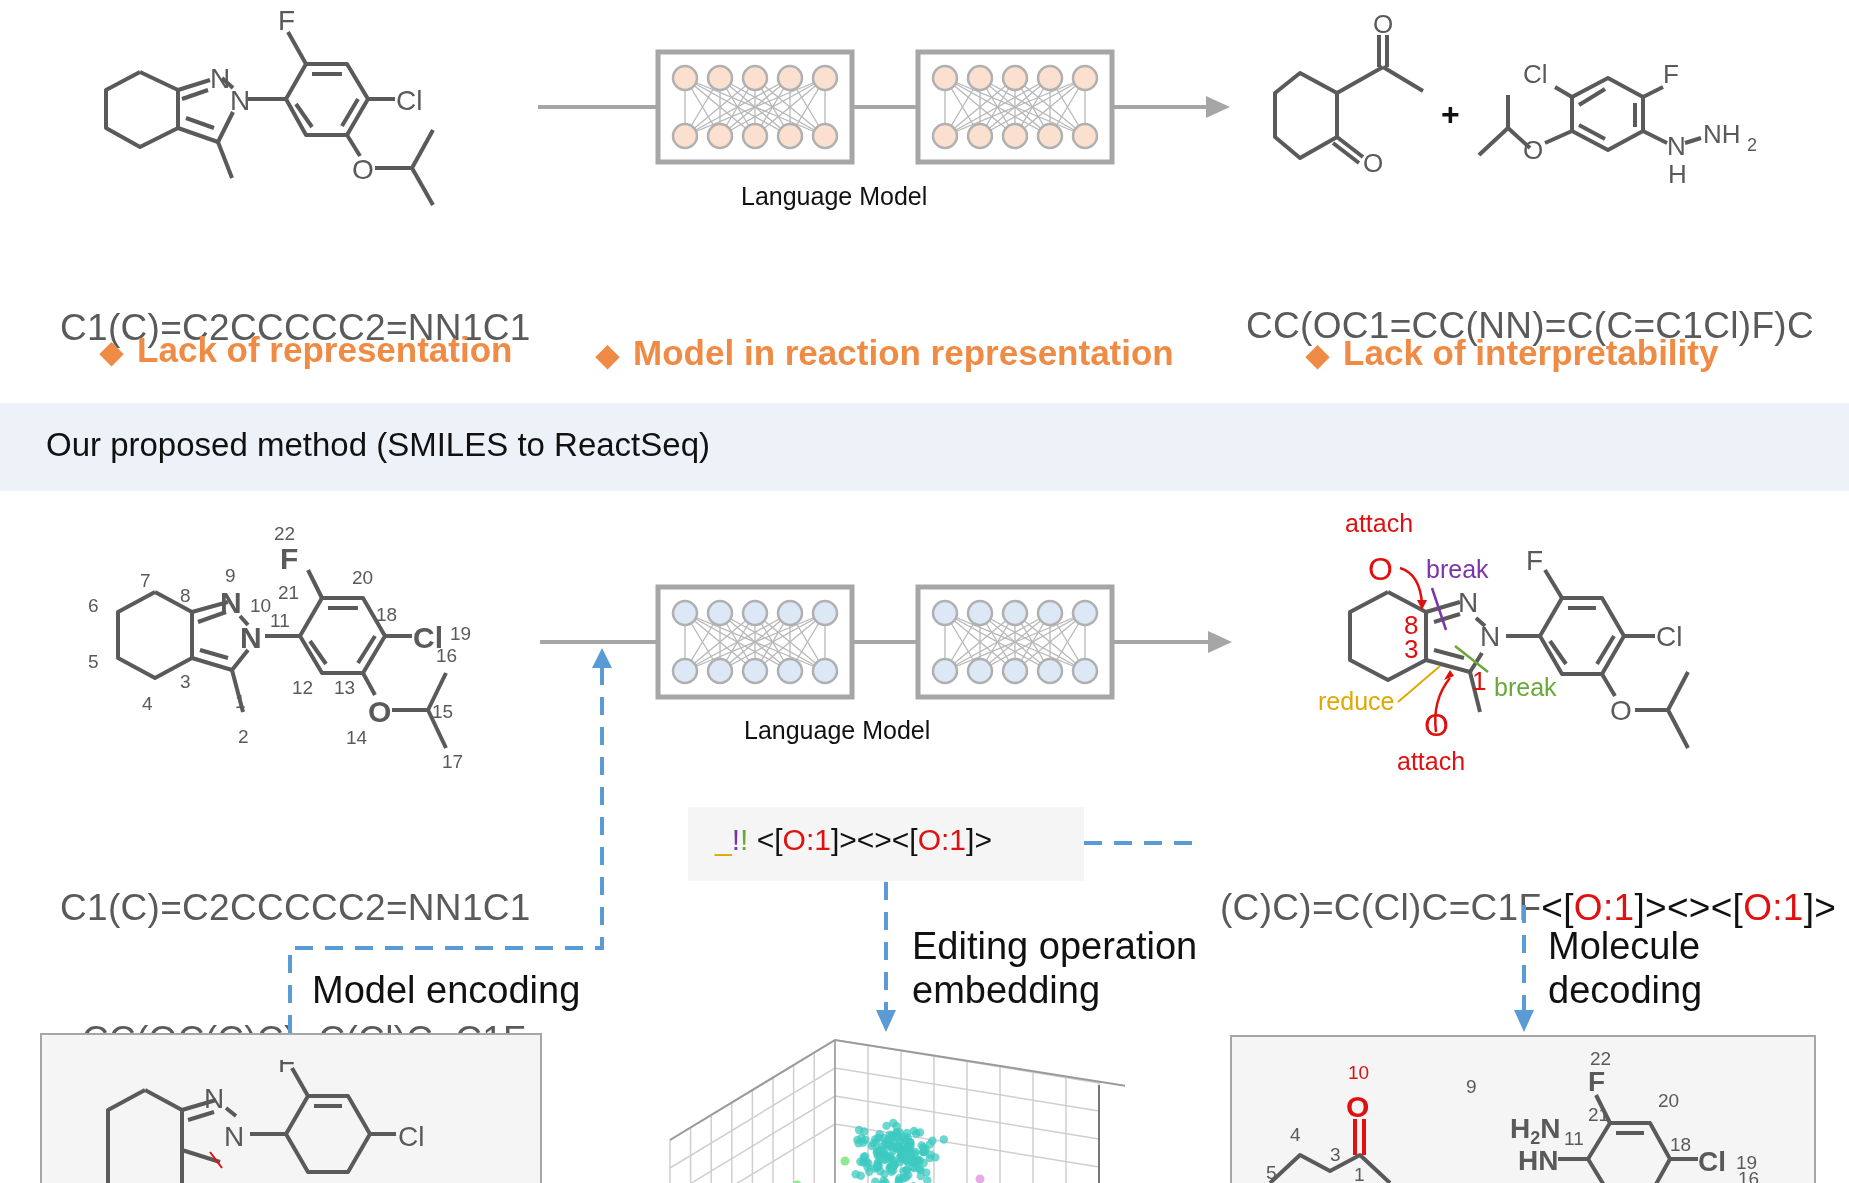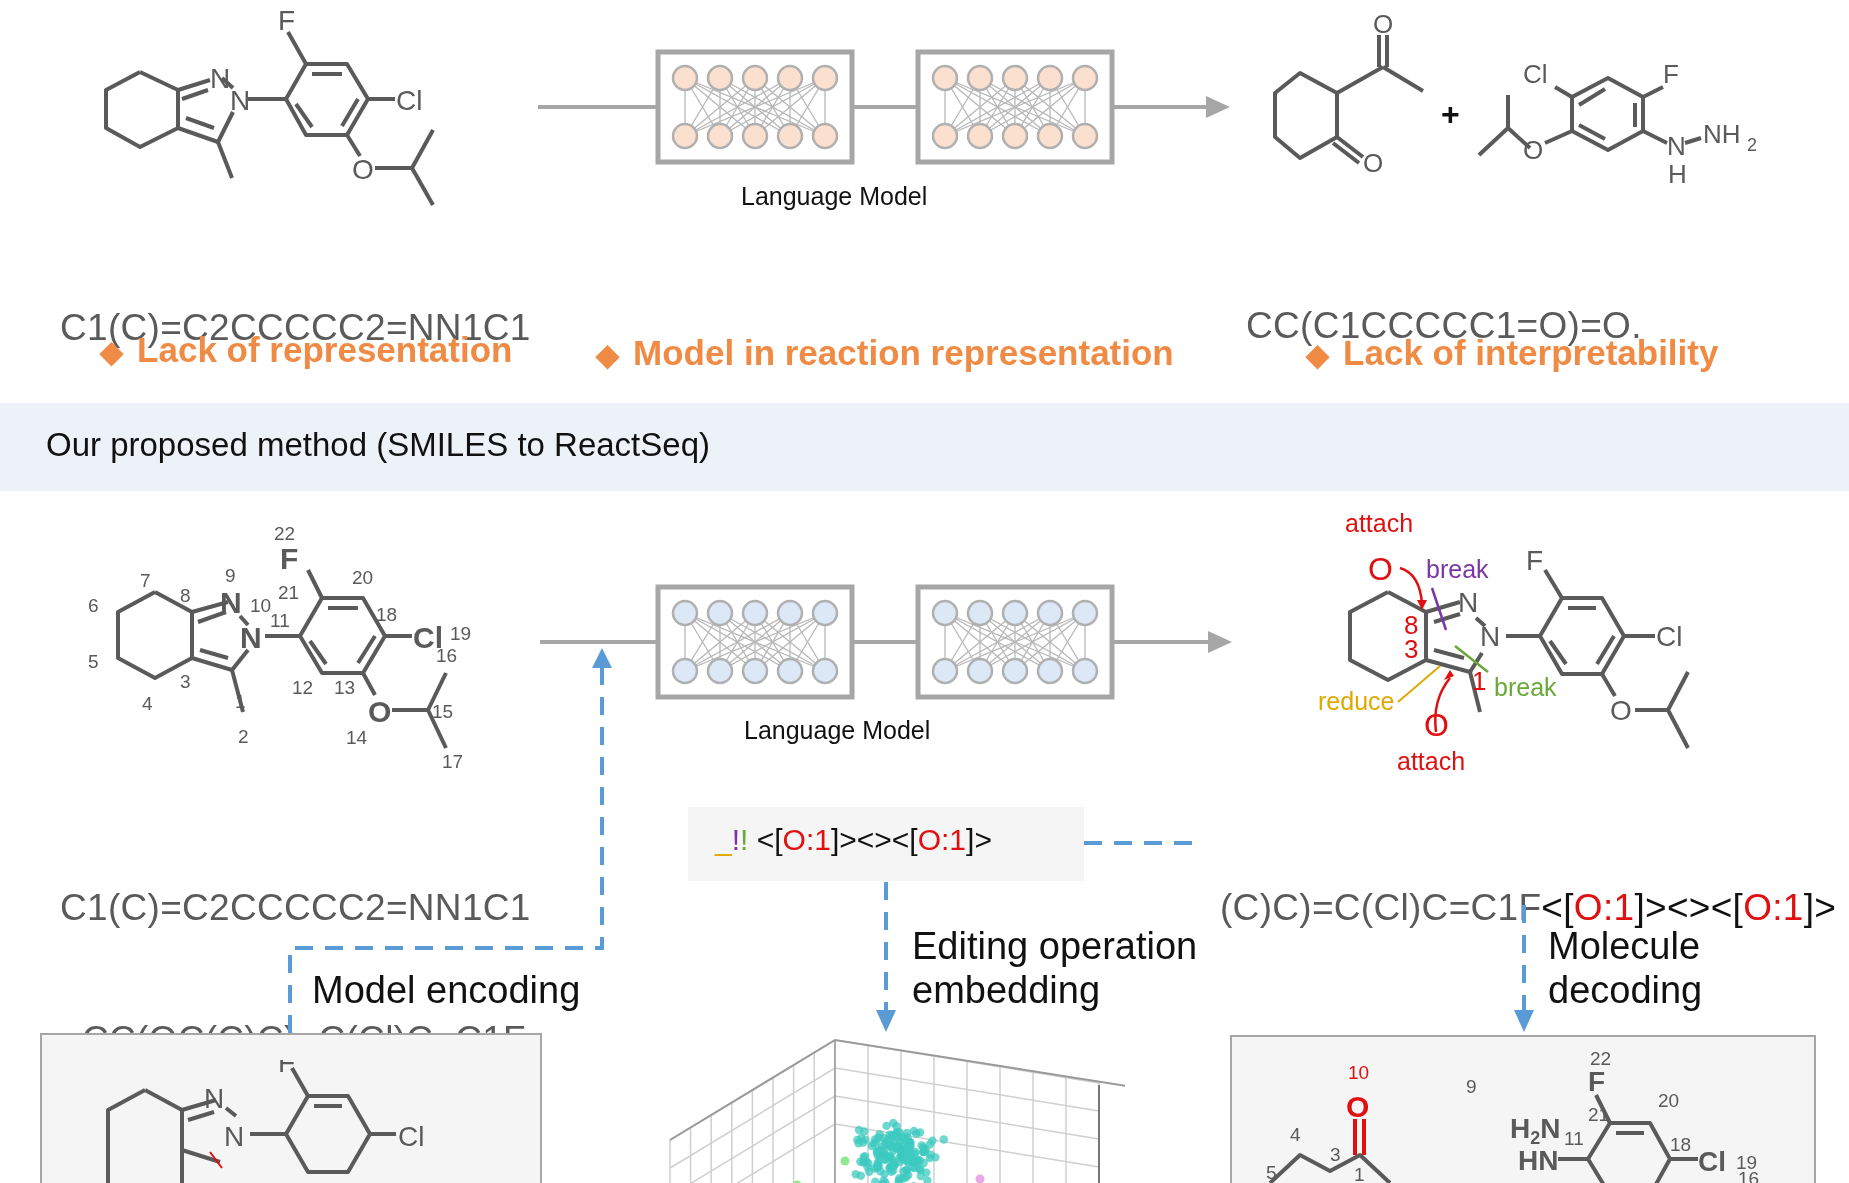--- a/index.html
+++ b/index.html
@@ -175,21 +175,20 @@
   <text x="258" y="144" font-size="26" fill="#5a5a5a">O</text>
   <text x="258" y="68" font-size="26" fill="#5a5a5a">Cl</text>
   <text x="398" y="68" font-size="26" fill="#5a5a5a">F</text>
   <text x="402" y="140" font-size="26" fill="#5a5a5a">N</text>
   <text x="403" y="168" font-size="26" fill="#5a5a5a">H</text>
   <text x="438" y="128" font-size="26" fill="#5a5a5a">NH</text>
   <text x="482" y="136" font-size="18" fill="#5a5a5a">2</text>
 </svg>
 
 <div class="abs smiles" style="left:1246px;top:216px">
-  <div>CC(C1CCCCC1=O)=O.</div>
   <div>CC(OC1=CC(NN)=C(C=C1Cl)F)C</div>
 </div>
 
 <div class="abs bullet" style="left:100px;top:330px">
   <span class="dia">◆</span><span>Lack of representation</span>
 </div>
 <div class="abs bullet" style="left:596px;top:333px">
   <span class="dia">◆</span><span>Model in reaction representation</span>
 </div>
 <div class="abs bullet" style="left:1306px;top:333px">

